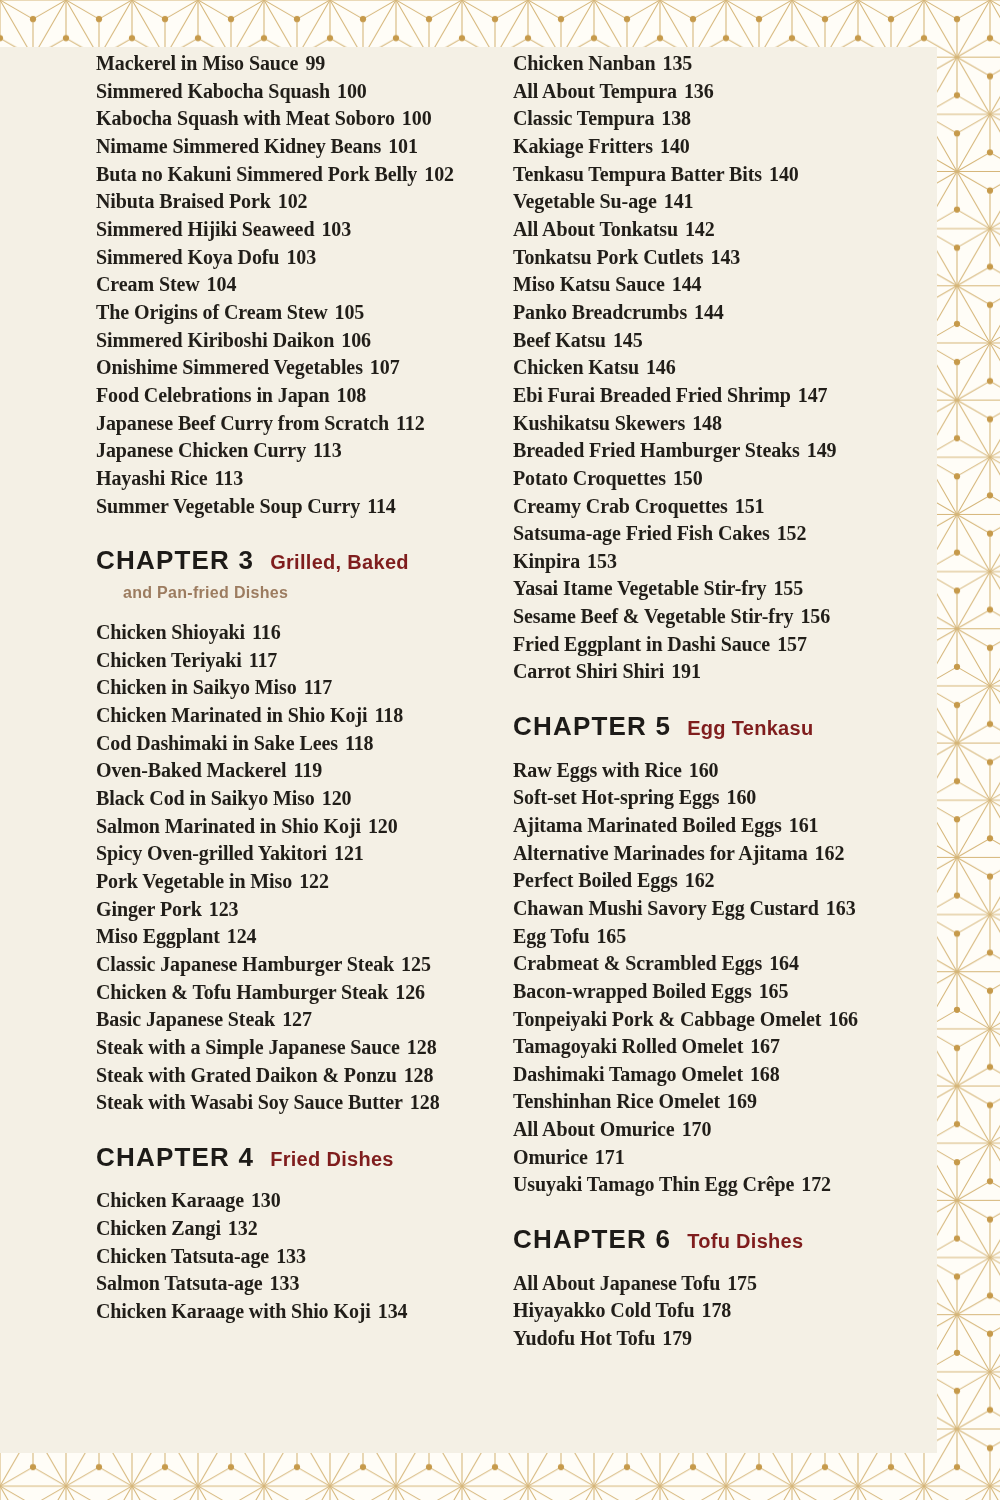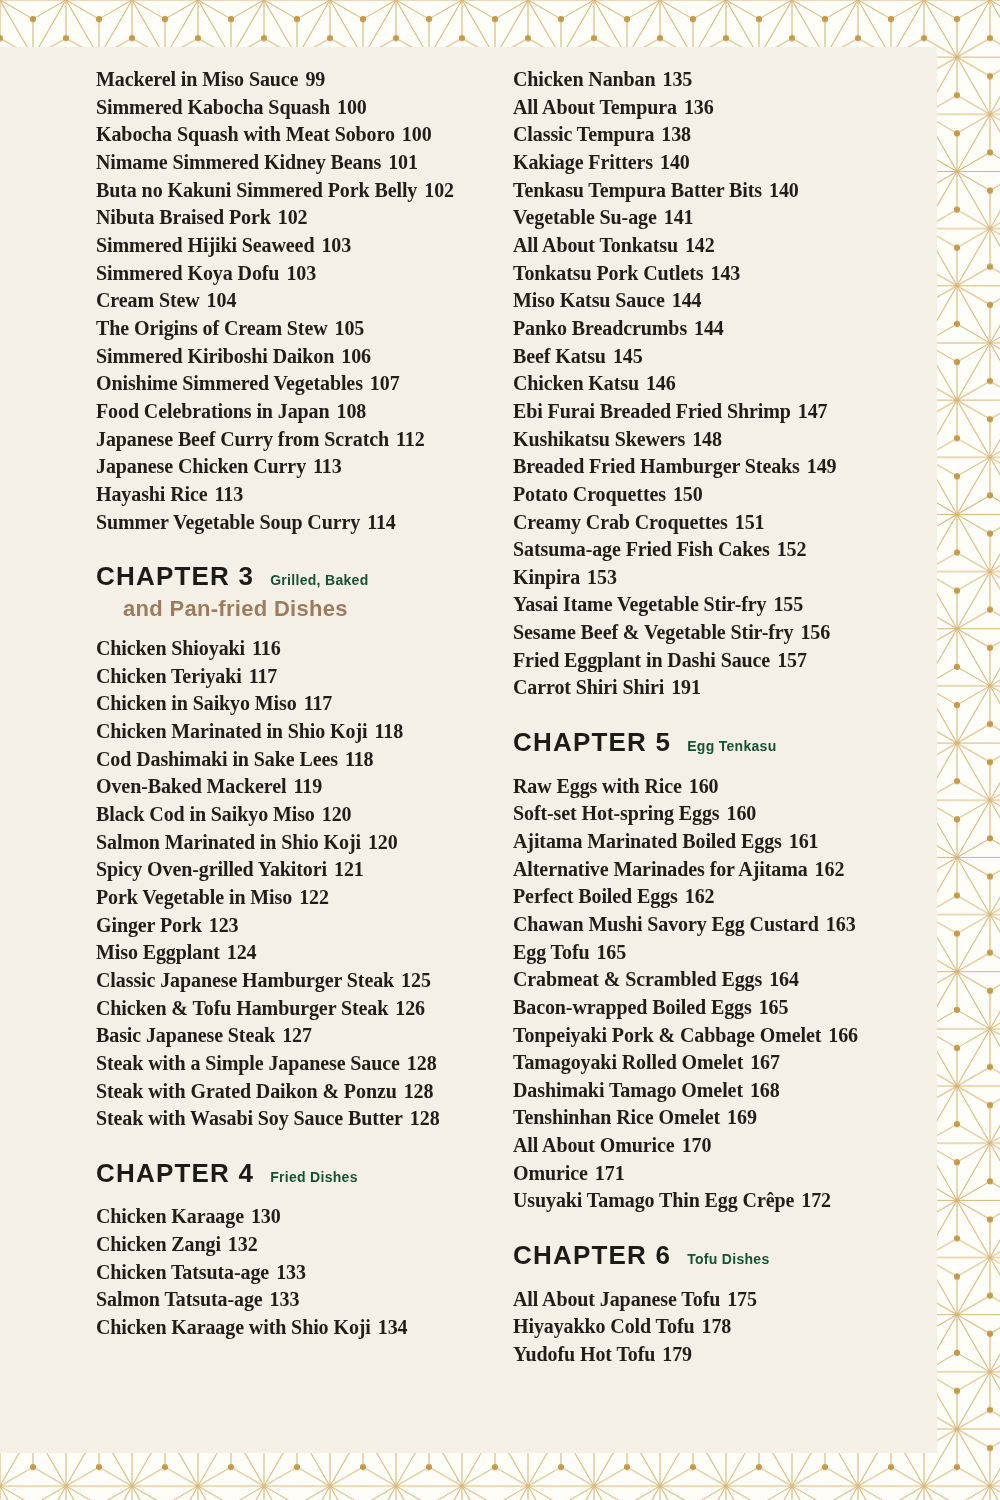--- a/index.html
+++ b/index.html
@@ -7,21 +7,21 @@
     width:1000px;height:1500px;position:relative;overflow:hidden;
     background:#f4f0e5;
     font-family:"Liberation Serif",serif;
   }
   
   .border-svg{position:absolute;left:0;top:0;z-index:0;pointer-events:none;}
   
   .content{
     position:absolute;left:96px;top:0;z-index:1;
     display:flex;align-items:flex-start;
-    padding-top:66px;
+    padding-top:50px;
   }
   .column{display:block;}
   .column-left{width:417px;}
   .column-right{width:424px;}
   .entry{
     font-family:"Liberation Serif",serif;
     font-weight:700;
     font-size:20px;
     line-height:27.65px;
     color:#211e19;
@@ -36,26 +36,26 @@
     line-height:28.5px;
     white-space:nowrap;
   }
   .ch-label{
     font-size:26px;
     letter-spacing:1.2px;
     color:#1d1b18;
     margin-right:16px;
   }
   .ch-title{
-    font-size:14px;
+    font-size:20px;
     letter-spacing:0.3px;
-    color:#14532d;
+    color:#7f1d1d;
   }
   .ch-title2{
-    font-size:22px;
+    font-size:16px;
     letter-spacing:0.3px;
     color:#9c7c60;
     padding-left:27px;
   }
 </style>
 </head>
 <body>
 
 <svg class="border-svg" width="1000" height="1500" viewBox="0 0 1000 1500" aria-hidden="true">
   <defs>

